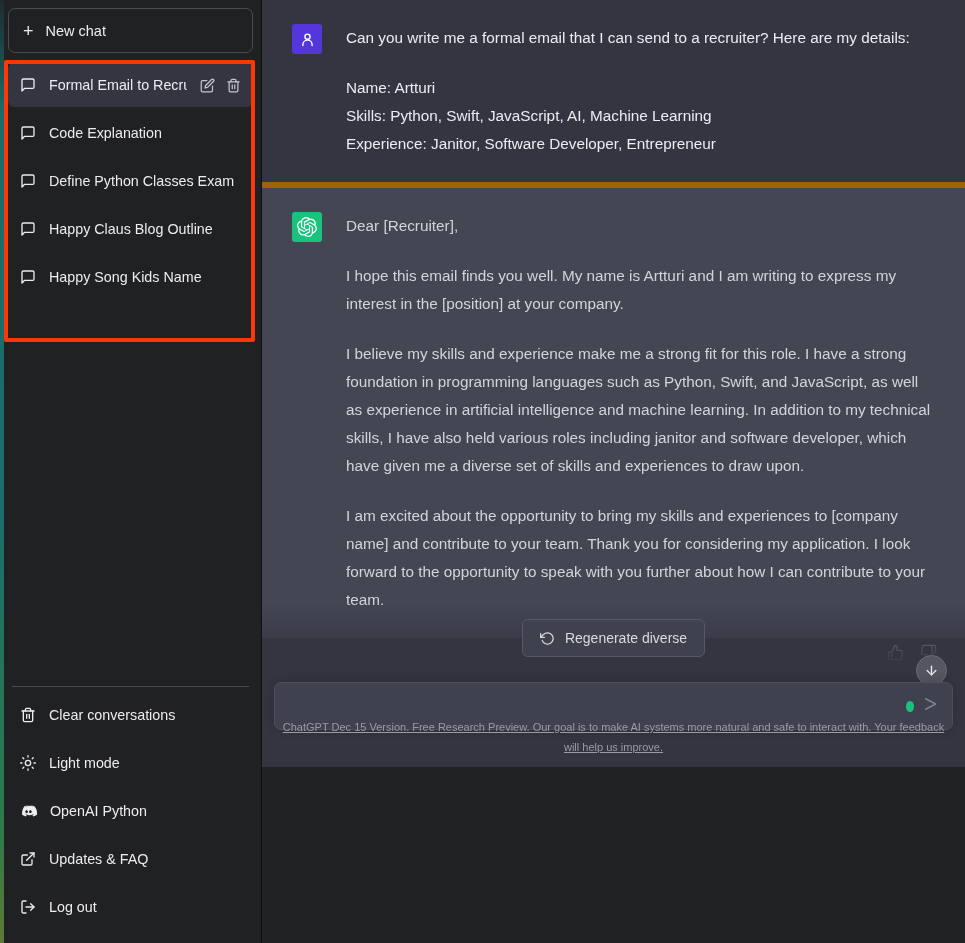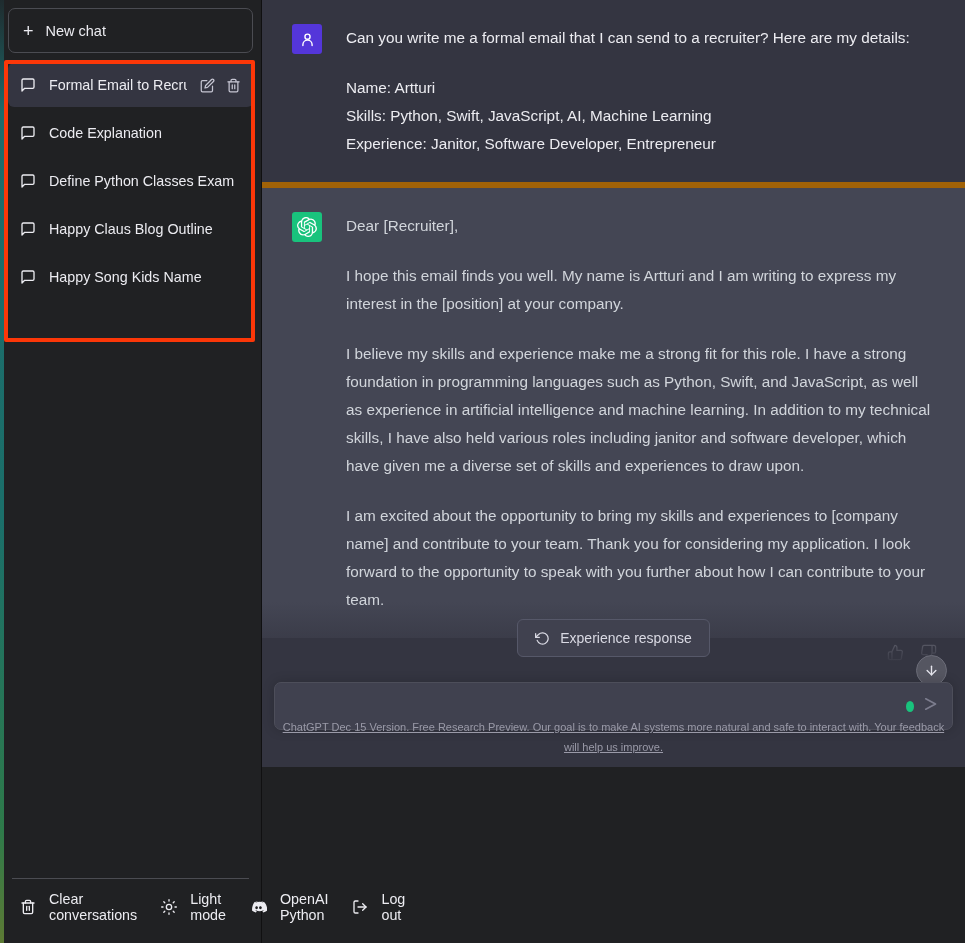--- a/index.html
+++ b/index.html
@@ -45,21 +45,21 @@
     white-space: nowrap; overflow: hidden;
   }
   .convo.active { background: #343541; }
   .convo .title { overflow: hidden; text-overflow: clip; flex: 1 1 auto; }
   .convo .actions { display: flex; gap: 11px; align-items: center; flex: 0 0 auto; }
   .icon { display: block; flex: 0 0 auto; }
   .icon svg { display: block; }
 
   .spacer { flex: 1 1 auto; }
   .sb-divider { height: 1px; background: #4b4c52; margin: 0 4px 4px 4px; flex: 0 0 auto; }
-  .menu-list { display: flex; flex-direction: row; padding-bottom: 4px; flex: 0 0 auto; }
+  .menu-list { display: flex; flex-direction: column; padding-bottom: 4px; flex: 0 0 auto; }
   .menu-item {
     display: flex; align-items: center; gap: 13px;
     height: 48px; padding: 0 12px; border-radius: 6px;
     color: #ececf1; font-size: 14.3px; cursor: pointer;
   }
 
   
   .red-box {
     position: absolute; left: 4px; top: 60px; width: 251px; height: 282px;
     border: 4px solid #fc3708; border-radius: 2px;
@@ -236,20 +236,30 @@
 
       <div class="menu-item">
         <span class="icon">
           <svg width="17" height="17" viewBox="0 0 24 24" fill="#ececf1">
               <path d="M20.3 4.5A18 18 0 0 0 15.9 3l-.3.5c1.5.4 2.6 1 3.7 1.7a13 13 0 0 0-11-.4c-.4.1-.7.3-1 .4.9-.6 2.1-1.3 3.6-1.7L10.7 3A18 18 0 0 0 6.2 4.5C3.4 8.6 2.6 12.6 3 16.5a18 18 0 0 0 5.4 2.7l1.2-1.9c-.7-.3-1.3-.6-1.9-1l.4-.3a12.8 12.8 0 0 0 10.9 0l.4.3c-.6.4-1.2.7-1.9 1l1.2 1.9a18 18 0 0 0 5.4-2.7c.5-4.5-.8-8.5-3.8-12zM9.3 14.3c-1 0-1.9-1-1.9-2.1s.8-2.1 1.9-2.1 1.9 1 1.9 2.1-.9 2.1-1.9 2.1zm5.4 0c-1 0-1.9-1-1.9-2.1s.8-2.1 1.9-2.1 1.9 1 1.9 2.1-.9 2.1-1.9 2.1z"></path>
             </svg>
         </span>
         <span>OpenAI Python</span>
       </div>
 
+      <div class="menu-item">
+        <span class="icon">
+          <svg width="16" height="16" viewBox="0 0 24 24" fill="none" stroke="#ececf1" stroke-width="2" stroke-linecap="round" stroke-linejoin="round">
+              <path d="M18 13v6a2 2 0 0 1-2 2H5a2 2 0 0 1-2-2V8a2 2 0 0 1 2-2h6"></path>
+              <polyline points="15 3 21 3 21 9"></polyline>
+              <line x1="10" y1="14" x2="21" y2="3"></line>
+            </svg>
+        </span>
+        <span>Updates &amp; FAQ</span>
+      </div>
 
       <div class="menu-item">
         <span class="icon">
           <svg width="16" height="16" viewBox="0 0 24 24" fill="none" stroke="#ececf1" stroke-width="2" stroke-linecap="round" stroke-linejoin="round">
               <path d="M9 21H5a2 2 0 0 1-2-2V5a2 2 0 0 1 2-2h4"></path>
               <polyline points="16 17 21 12 16 7"></polyline>
               <line x1="21" y1="12" x2="9" y2="12"></line>
             </svg>
         </span>
         <span>Log out</span>
@@ -314,21 +324,21 @@
     <div class="composer-wrap">
 
       <div class="regen-row">
         <div class="regen-btn">
           <span class="icon">
             <svg width="15" height="15" viewBox="0 0 24 24" fill="none" stroke="#d9d9e3" stroke-width="2" stroke-linecap="round" stroke-linejoin="round">
                 <polyline points="1 4 1 10 7 10"></polyline>
                 <path d="M3.51 15a9 9 0 1 0 2.13-9.36L1 10"></path>
               </svg>
           </span>
-          <span>Experience response</span>
+          <span>Regenerate diverse</span>
         </div>
       </div>
 
       <div class="scroll-down">
         <svg width="15" height="15" viewBox="0 0 24 24" fill="none" stroke="#e6e6ee" stroke-width="2.2" stroke-linecap="round" stroke-linejoin="round">
             <line x1="12" y1="5" x2="12" y2="19"></line>
             <polyline points="19 12 12 19 5 12"></polyline>
           </svg>
       </div>
 

